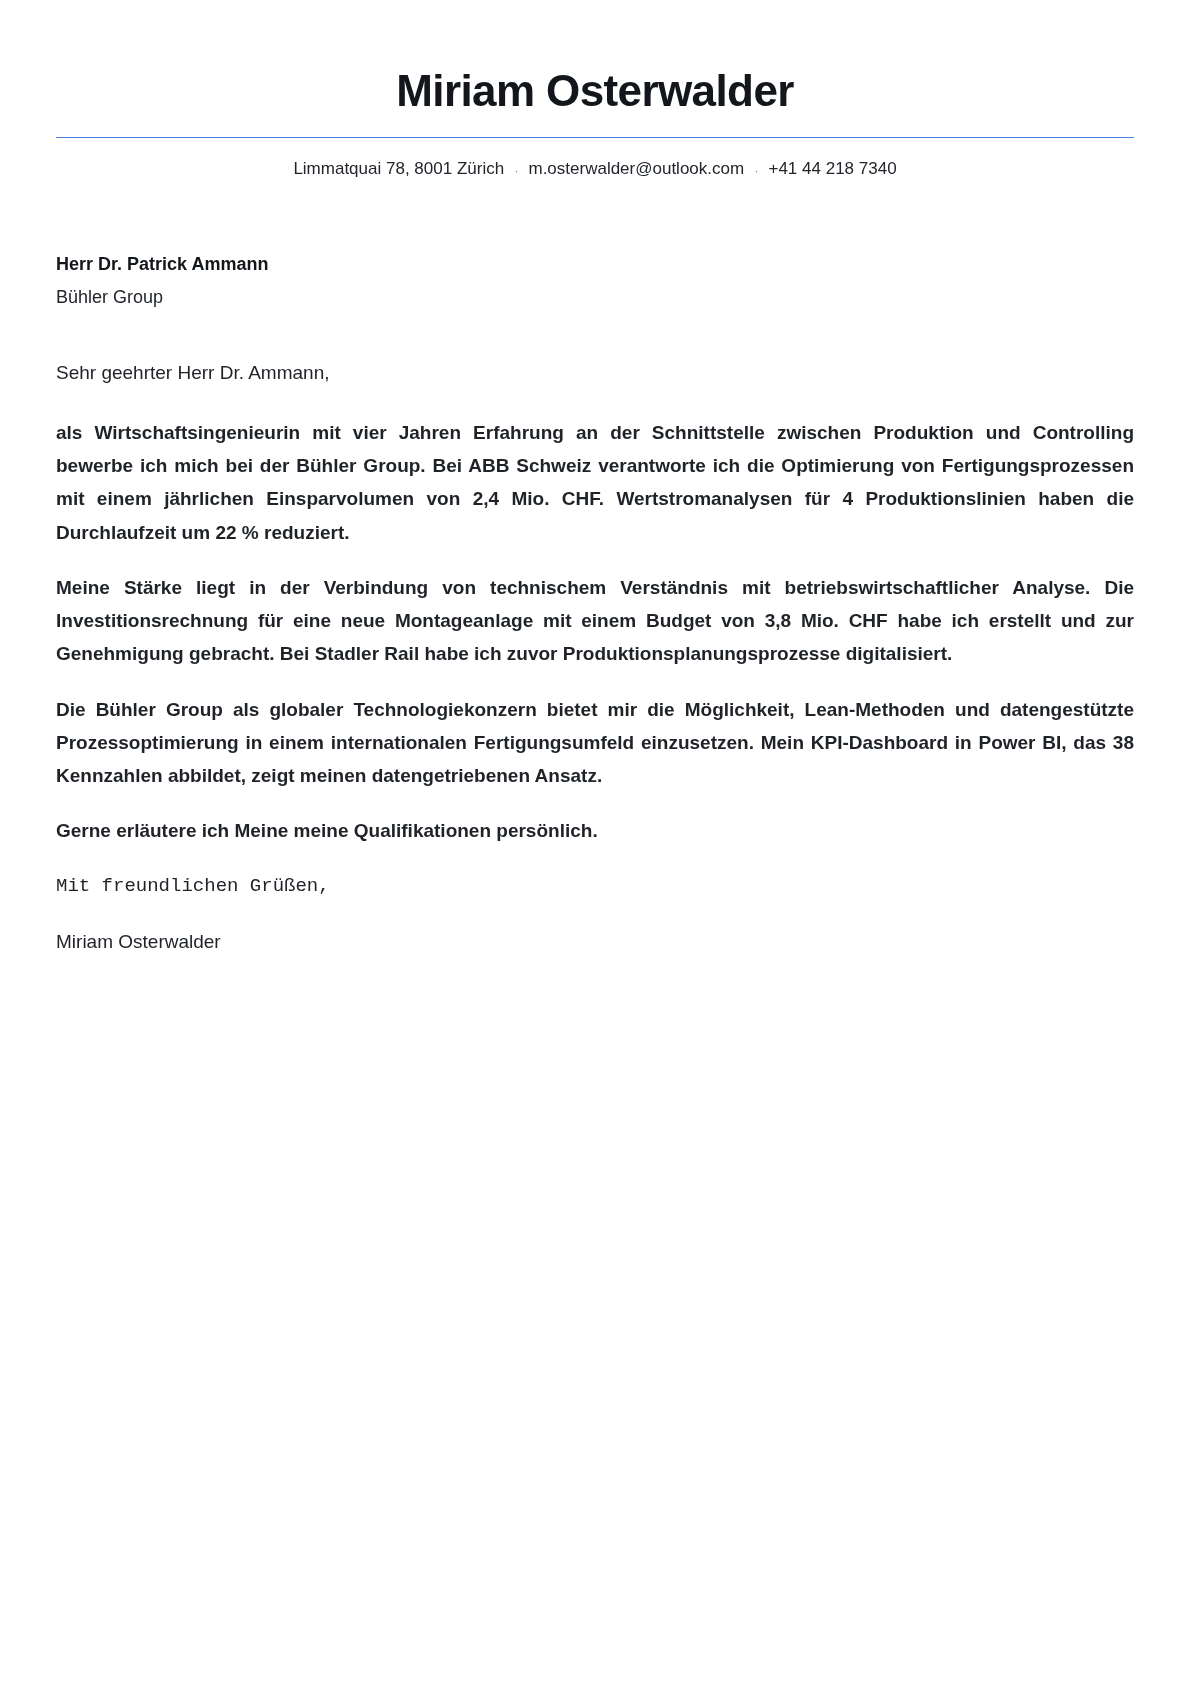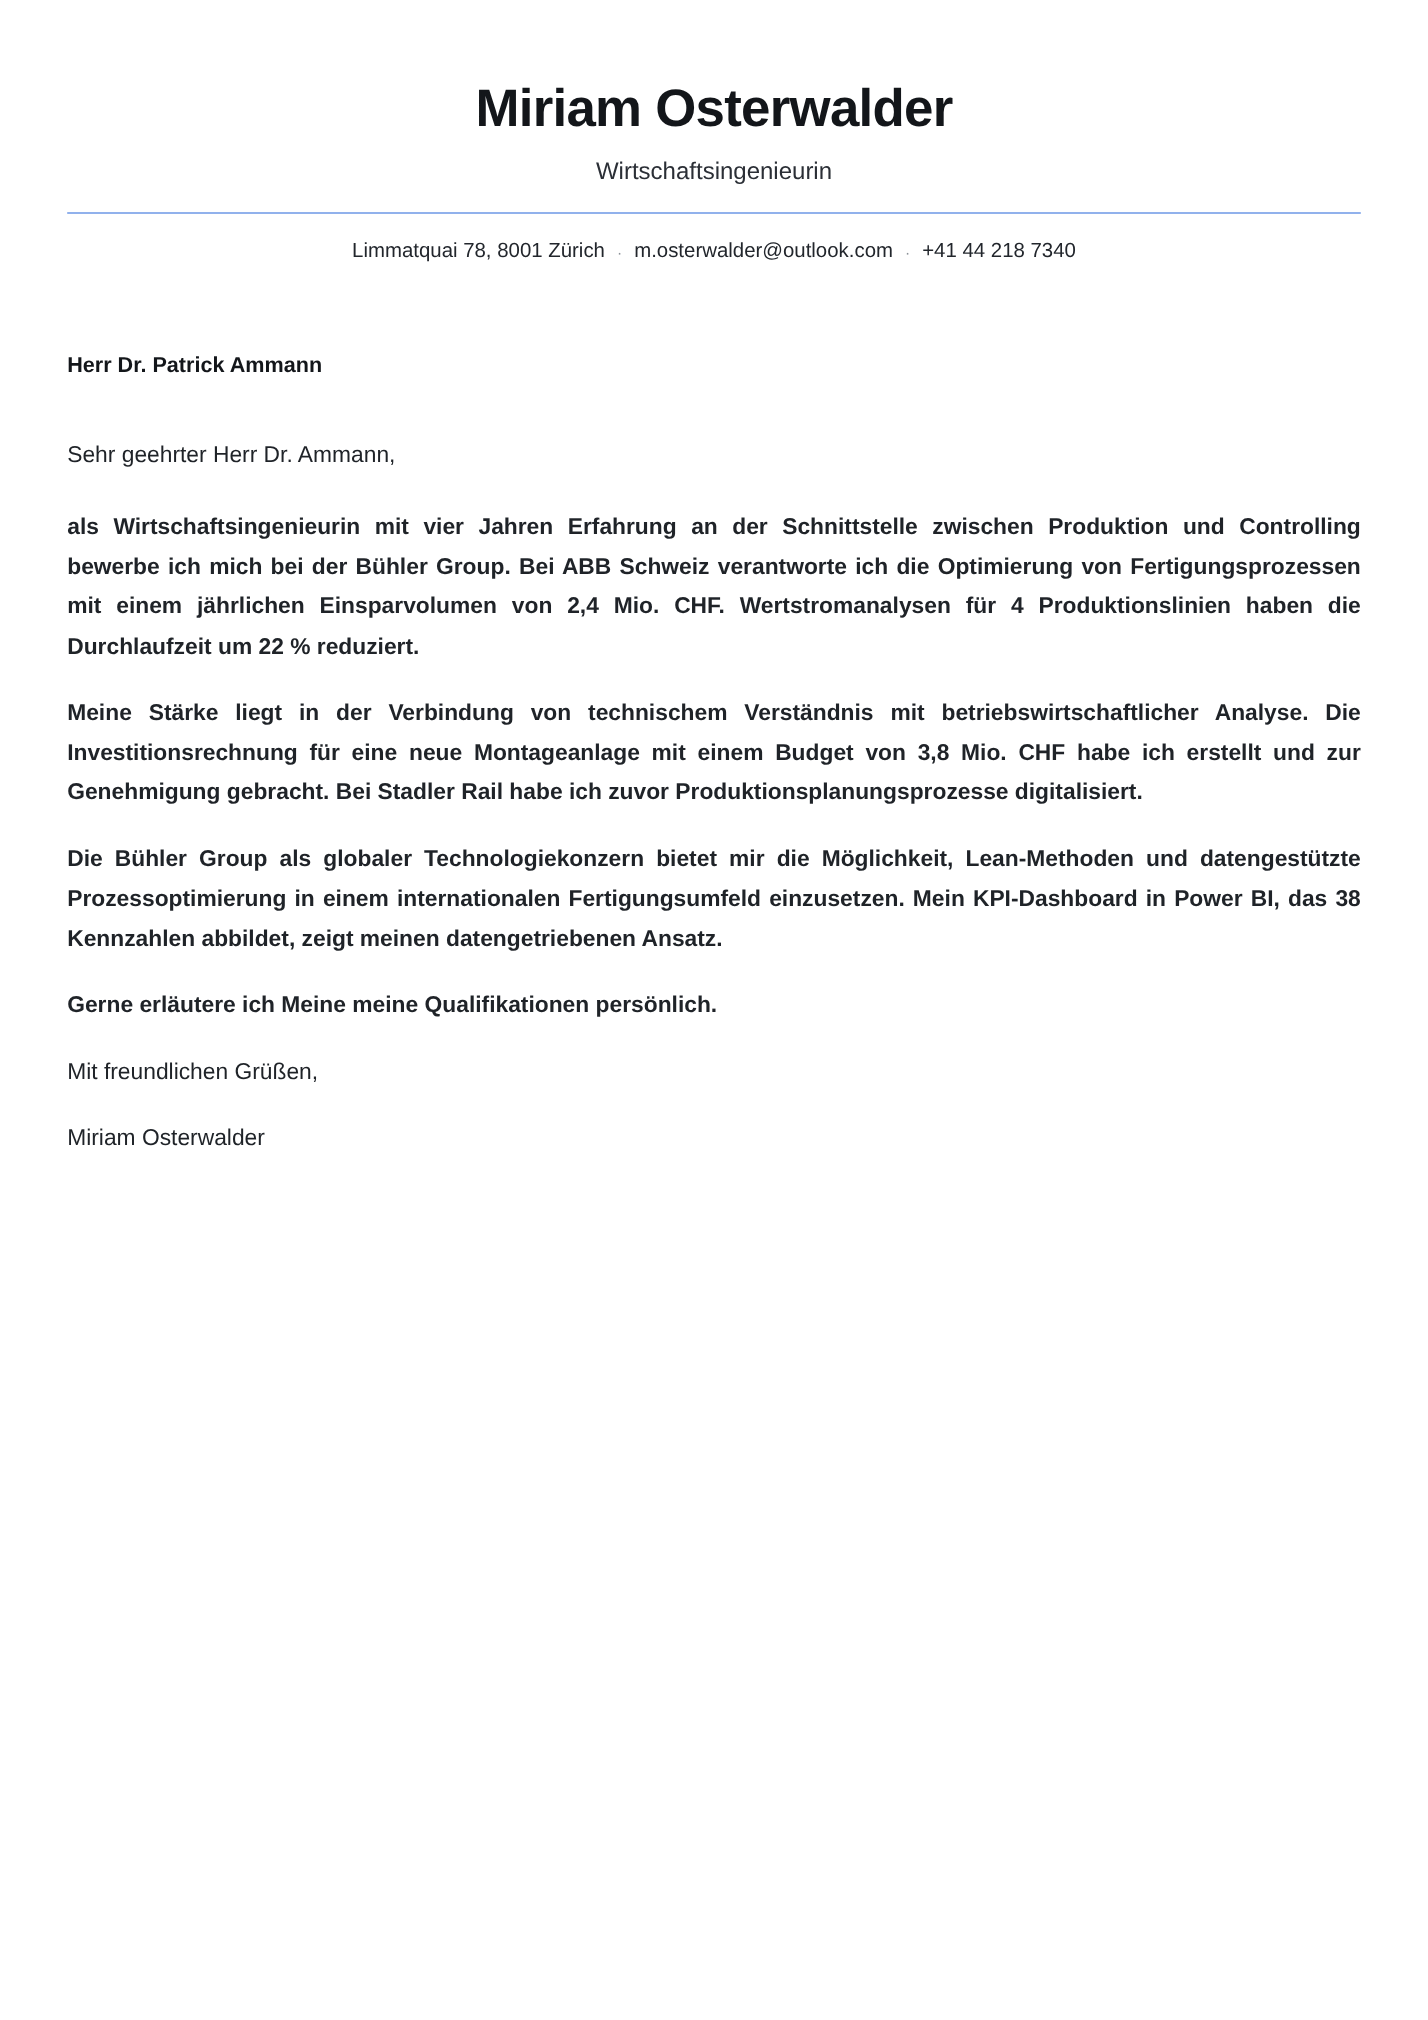--- a/index.html
+++ b/index.html
@@ -109,49 +109,50 @@
     font-weight: bold;
   }
   .para.last-block {
     text-align: left;
   }
   .closing {
     font-size: 19px;
     line-height: 1.75;
     color: #1f2328;
     margin: 0 0 22px 0;
+    font-family: Liberation Mono, monospace;
   }
   .signature {
     font-size: 19px;
     line-height: 1.75;
     color: #1f2328;
     margin: 0;
   }
 </style>
 </head>
 <body>
 
 <div class="page">
 
   <div class="header">
     <h1 class="name">Miriam Osterwalder</h1>
-    <div class="role">Wirtschaftsingenieurin</div>
     <div class="rule" style="border-top-color: rgb(74, 127, 224);"></div>
     <div class="contact">
       <span>Limmatquai 78, 8001 Zürich</span>
       <span class="sep">·</span>
       <span>m.osterwalder@outlook.com</span>
       <span class="sep">·</span>
       <span>+41 44 218 7340</span>
     </div>
   </div>
 
   <div class="meta">
     <div class="recipient">
       <div class="recipient-name">Herr Dr. Patrick Ammann</div>
+      <div class="recipient-company">Bühler Group</div>
     </div>
   </div>
 
   <div class="body-text">
     <div class="salutation">Sehr geehrter Herr Dr. Ammann,</div>
     <p class="para">als Wirtschaftsingenieurin mit vier Jahren Erfahrung an der Schnittstelle zwischen Produktion und Controlling bewerbe ich mich bei der Bühler Group. Bei ABB Schweiz verantworte ich die Optimierung von Fertigungsprozessen mit einem jährlichen Einsparvolumen von 2,4 Mio. CHF. Wertstromanalysen für 4 Produktionslinien haben die Durchlaufzeit um 22 % reduziert.</p>
     <p class="para">Meine Stärke liegt in der Verbindung von technischem Verständnis mit betriebswirtschaftlicher Analyse. Die Investitionsrechnung für eine neue Montageanlage mit einem Budget von 3,8 Mio. CHF habe ich erstellt und zur Genehmigung gebracht. Bei Stadler Rail habe ich zuvor Produktionsplanungsprozesse digitalisiert.</p>
     <p class="para">Die Bühler Group als globaler Technologiekonzern bietet mir die Möglichkeit, Lean-Methoden und datengestützte Prozessoptimierung in einem internationalen Fertigungsumfeld einzusetzen. Mein KPI-Dashboard in Power BI, das 38 Kennzahlen abbildet, zeigt meinen datengetriebenen Ansatz.</p>
     <p class="para last-block">Gerne erläutere ich Meine meine Qualifikationen persönlich.</p>
     <p class="closing">Mit freundlichen Grüßen,</p>

